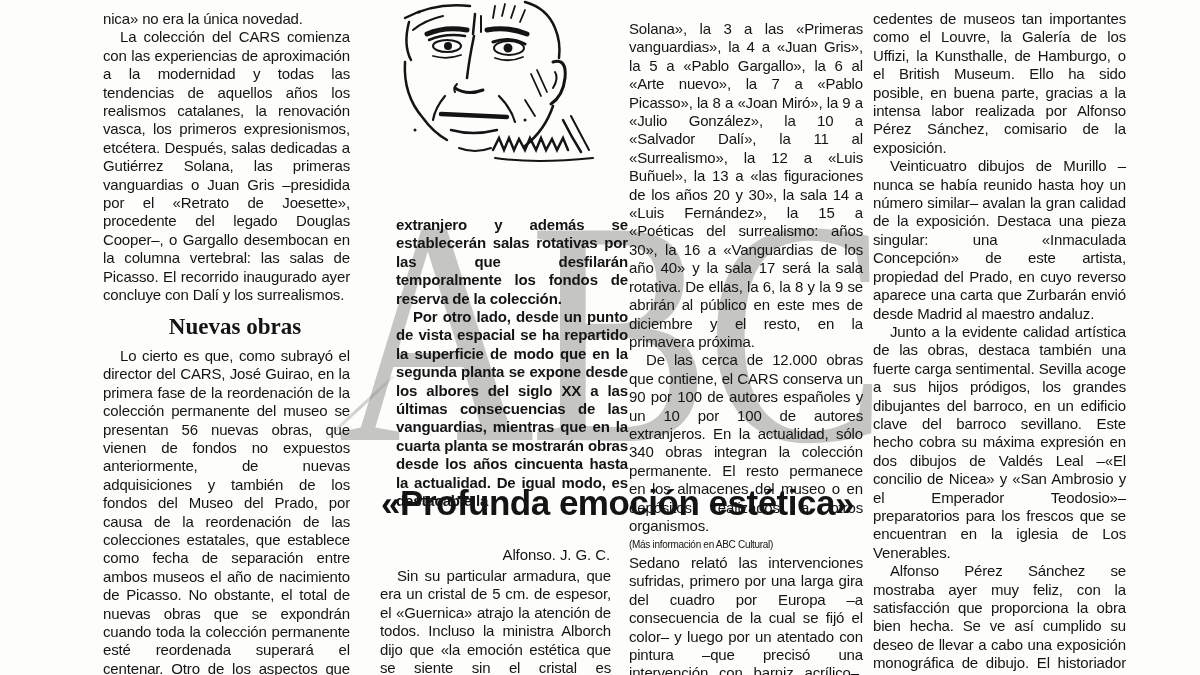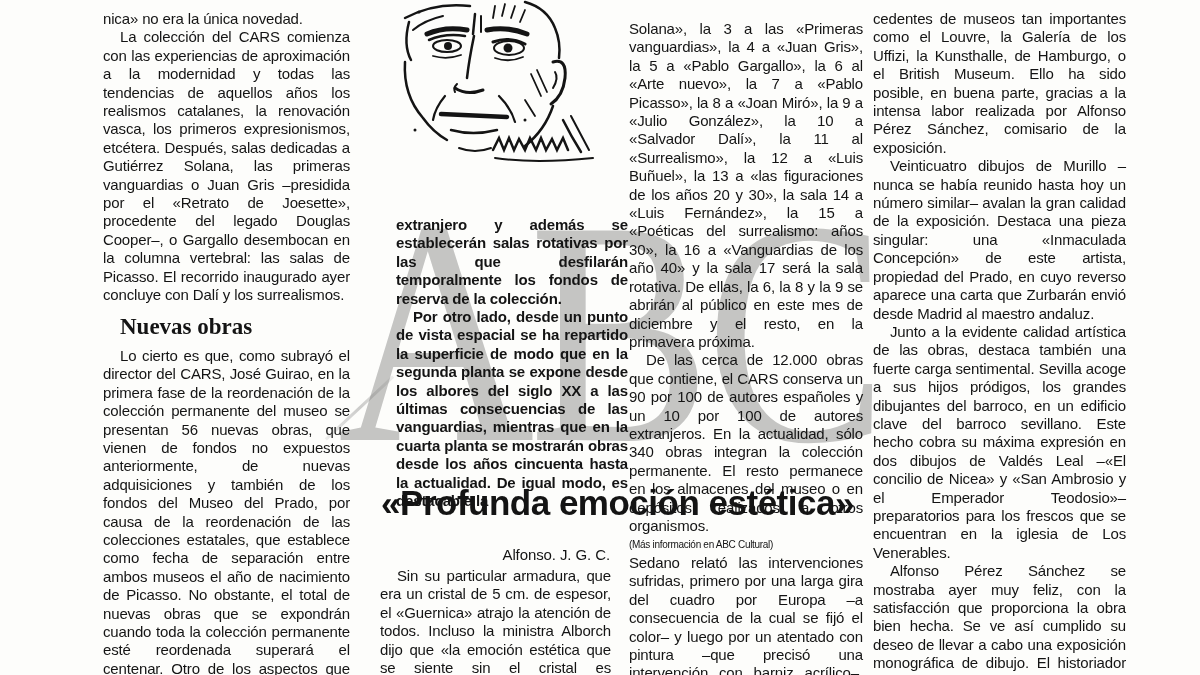--- a/index.html
+++ b/index.html
@@ -28,21 +28,21 @@
     font-size:15px;line-height:18.4px;letter-spacing:-0.15px;
   }
   .col p{margin:0;text-indent:17px;}
   .col p.noindent{text-indent:0;margin-top:8px;}
   .col1{left:103px;top:2px;width:247px;}
   .col3{left:629px;top:12px;width:234px;}
   .col4{left:873px;top:2px;width:253px;}
   .col2-text{left:396px;top:208px;width:232px;font-weight:bold;}
   .subhead{
     font-family:"Liberation Serif",serif;font-weight:bold;font-size:23px;
-    text-align:left;text-indent:0;margin:13px 0 11px 0 !important;
+    text-align:center;text-indent:0;margin:13px 0 11px 0 !important;
     letter-spacing:0;
   }
   .note{
     font-weight:normal;text-indent:0 !important;white-space:nowrap;
     font-size:10px;letter-spacing:-0.3px;margin-top:1px !important;
   }
   
   .art{position:absolute;left:374px;top:0;width:240px;height:168px;z-index:1;}
   .caption{
     position:absolute;left:380px;top:184px;width:232px;z-index:1;

